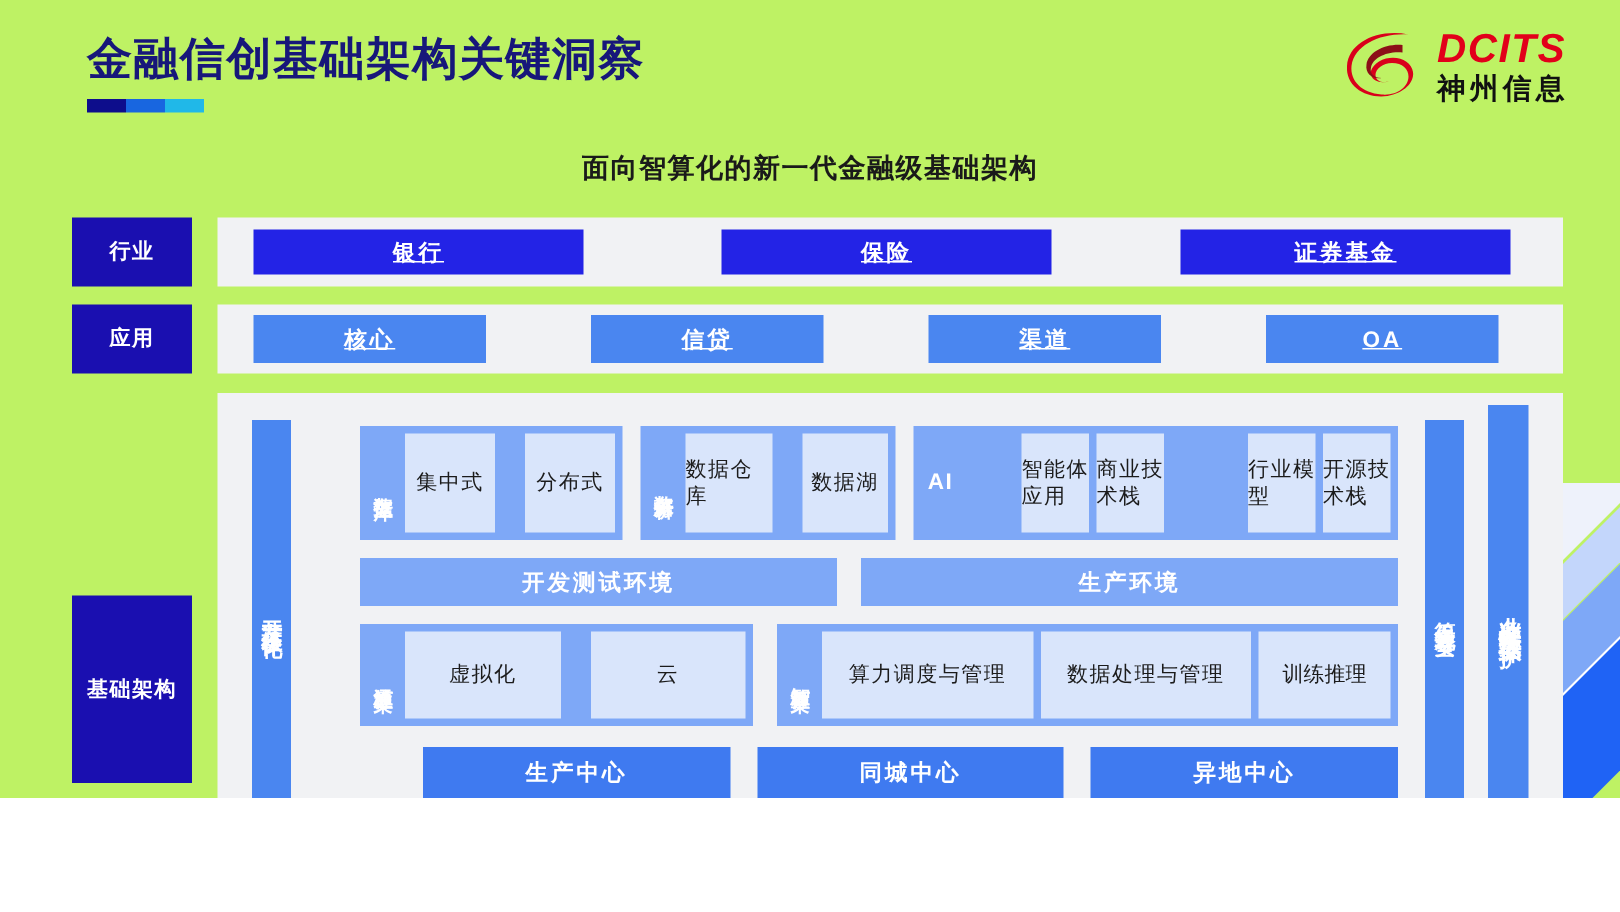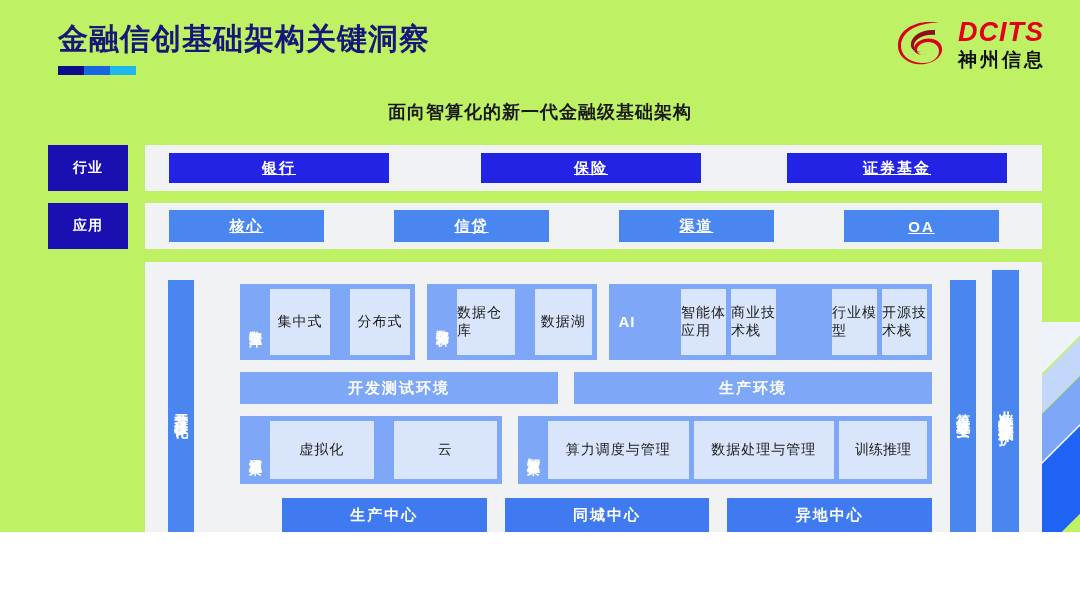--- a/index.html
+++ b/index.html
@@ -154,20 +154,21 @@
     <div class="logo-text">
       <div class="logo-en">DCITS</div>
       <div class="logo-cn">神州信息</div>
     </div>
   </div>
 
   <div class="subtitle">面向智算化的新一代金融级基础架构</div>
 
   <div class="rail rail-hangye">行业</div>
   <div class="rail rail-yingyong">应用</div>
+  <div class="rail rail-jichu">基础架构</div>
   <div class="rail rail-shuju">数据中心</div>
 
   <div class="band band-industry">
     <div class="chip chip-industry" style="width:220px;margin-left:24px">银行</div>
     <div class="chip chip-industry" style="width:220px;margin-left:92px">保险</div>
     <div class="chip chip-industry" style="width:220px;margin-left:86px">证券基金</div>
   </div>
 
   <div class="band band-app">
     <div class="chip chip-app" style="width:155px;margin-left:24px">核心</div>

